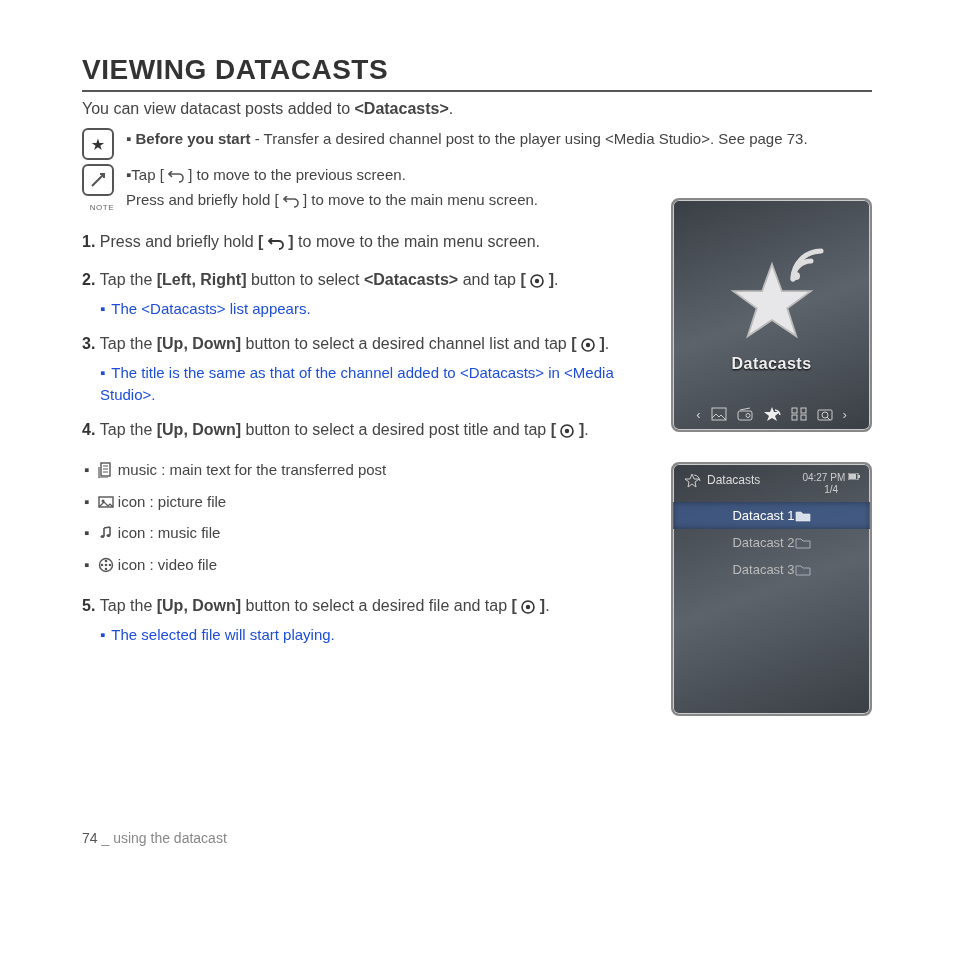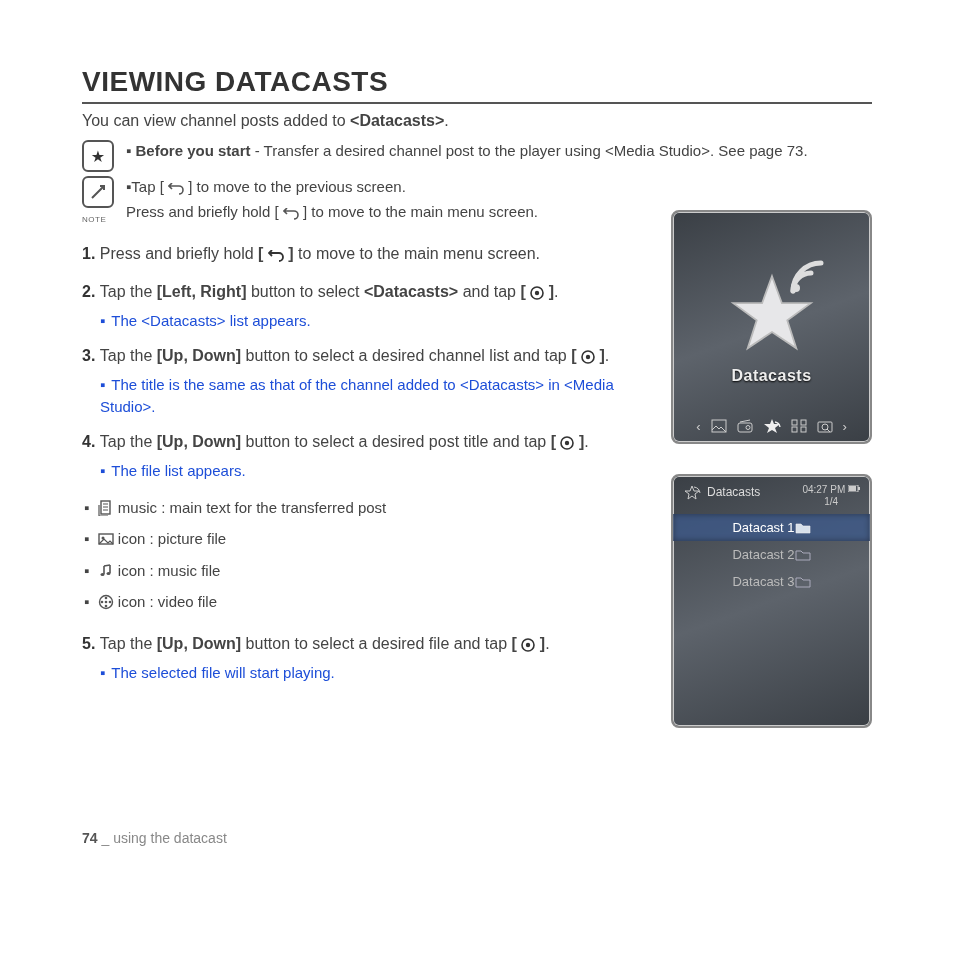--- a/index.html
+++ b/index.html
@@ -1,17 +1,17 @@
 <!DOCTYPE html>
 <html><head>
 <meta charset="utf-8">
 <style>
 html,body{margin:0;padding:0;background:#fff;font-family:Arial,Helvetica,sans-serif;color:#222}
 .page{width:870px;margin:0 auto;padding:50px 40px 30px 40px;position:relative;min-height:870px;box-sizing:border-box}
-h1{font-size:28px;letter-spacing:.5px;margin:16px 0 6px;color:#333;border-bottom:2px solid #555;padding-bottom:4px}
+h1{font-size:28px;letter-spacing:.5px;margin:4px 0 6px;color:#333;border-bottom:2px solid #555;padding-bottom:4px}
 .intro{margin:8px 0 10px;font-size:16px;color:#444}
 .cols{display:flex;gap:24px}
 .left{flex:1}
 .right{width:201px;display:flex;flex-direction:column;gap:30px;margin-top:-20px}
 .callout{display:flex;gap:12px;margin:4px 0}
 .ci{width:28px;height:28px;border:2px solid #555;border-radius:6px;display:flex;align-items:center;justify-content:center;flex-shrink:0;font-size:16px;color:#333}
 .callout .txt{font-size:15px;color:#444;line-height:1.45}
 .steps{counter-reset:st;padding:0;margin:12px 0 0;list-style:none}
 .steps>li{margin:12px 0;font-size:16px;color:#444;line-height:1.45}
 .steps>li .num{font-weight:bold;color:#333}
@@ -29,42 +29,42 @@
 .s2{height:250px;color:#ddd;font-size:12px}
 .s2 .hdr{display:flex;justify-content:space-between;align-items:flex-start;padding:8px 10px 4px}
 .s2 .hdr .left2{display:flex;align-items:center;gap:6px}
 .s2 .hdr .time{font-size:10px;color:#ccc;text-align:center;line-height:1.2}
 .s2 .hdr .time .pg{font-size:10px;color:#ccc}
 .list{padding:2px 0}
 .row{display:flex;justify-content:center;align-items:center;padding:6px 12px;font-size:13px;color:#bbb}
 .row.sel{background:rgba(60,90,140,.75);color:#fff;box-shadow:0 0 6px rgba(0,0,0,.4) inset}
 .row svg{flex-shrink:0}
 .footer{position:absolute;bottom:24px;left:40px;font-size:14px;color:#888}
-.footer .pg{font-weight:bold;color:#555}
+.footer .pg{font-weight:normal;color:#555}
 .icon-inline{display:inline-block;vertical-align:-3px}
 </style>
 </head>
 <body>
 
 <div class="page">
   <h1>VIEWING DATACASTS</h1>
   <p class="intro">
-    <span>You can view channel posts added to </span><b>&lt;Datacasts&gt;</b><span>.</span>
+    <span>You can view datacast posts added to </span><b>&lt;Datacasts&gt;</b><span>.</span>
   </p>
 
   <div class="callout">
     <div class="ci">★</div>
     <div class="txt">
       <span class="bull">▪</span>
       <b>Before you start</b><span> - Transfer a desired channel post to the player using &lt;Media Studio&gt;. See page 73.</span>
     </div>
   </div>
 
   <div class="callout">
-    <div style="text-align:left">
+    <div style="text-align:right">
       <div class="ci">
         <svg width="16" height="16" viewBox="0 0 16 16">
             <path d="M2 14 L14 2 M10 2 L14 2 L14 6" stroke="#555" stroke-width="2" fill="none"></path>
           </svg>
       </div>
       <small style="font-size:8px;color:#666;letter-spacing:.5px">NOTE</small>
     </div>
     <div class="txt">
       <div><span class="bull">▪</span><span>Tap [ </span><span class="icon-inline"><svg width="16" height="12" viewBox="0 0 16 12">
               <path d="M4 6 L1 3 L4 0 M1 3 H11 A4 4 0 0 1 11 11" stroke="#555" stroke-width="1.6" fill="none"></path>
@@ -95,21 +95,20 @@
                   <circle cx="7" cy="7" r="6" stroke="#333" stroke-width="1.6" fill="none"></circle>
                   <circle cx="7" cy="7" r="2.2" fill="#333"></circle>
                 </svg></span><span> ]</span></b><span>.</span>
           <div class="sub"><span class="bull">▪</span><span>The title is the same as that of the channel added to &lt;Datacasts&gt; in &lt;Media Studio&gt;.</span></div>
         </li>
         <li>
           <span class="num">4. </span><span>Tap the </span><b>[Up, Down]</b><span> button to select a desired post title and tap </span><b><span>[ </span><span class="icon-inline"><svg width="14" height="14" viewBox="0 0 14 14">
                   <circle cx="7" cy="7" r="6" stroke="#333" stroke-width="1.6" fill="none"></circle>
                   <circle cx="7" cy="7" r="2.2" fill="#333"></circle>
                 </svg></span><span> ]</span></b><span>.</span>
-          <div class="sub"><span class="bull">▪</span><span>The file list appears.</span></div>
         </li>
       </ol>
 
       <div style="margin:8px 0 8px 2px;font-size:15px;color:#444;line-height:1.9">
         <div>▪&nbsp;&nbsp;<span class="icon-inline"><svg width="16" height="16" viewBox="0 0 16 16">
                 <rect x="3" y="1" width="9" height="13" stroke="#555" fill="none" stroke-width="1.4"></rect>
                 <path d="M5 4h5M5 7h5M5 10h5" stroke="#555" stroke-width="1.2"></path>
                 <path d="M1 5v11h9" stroke="#555" fill="none" stroke-width="1.2"></path>
               </svg></span><span> music : main text for the transferred post</span></div>
         <div>▪&nbsp;&nbsp;<span class="icon-inline"><svg width="16" height="16" viewBox="0 0 16 16">

